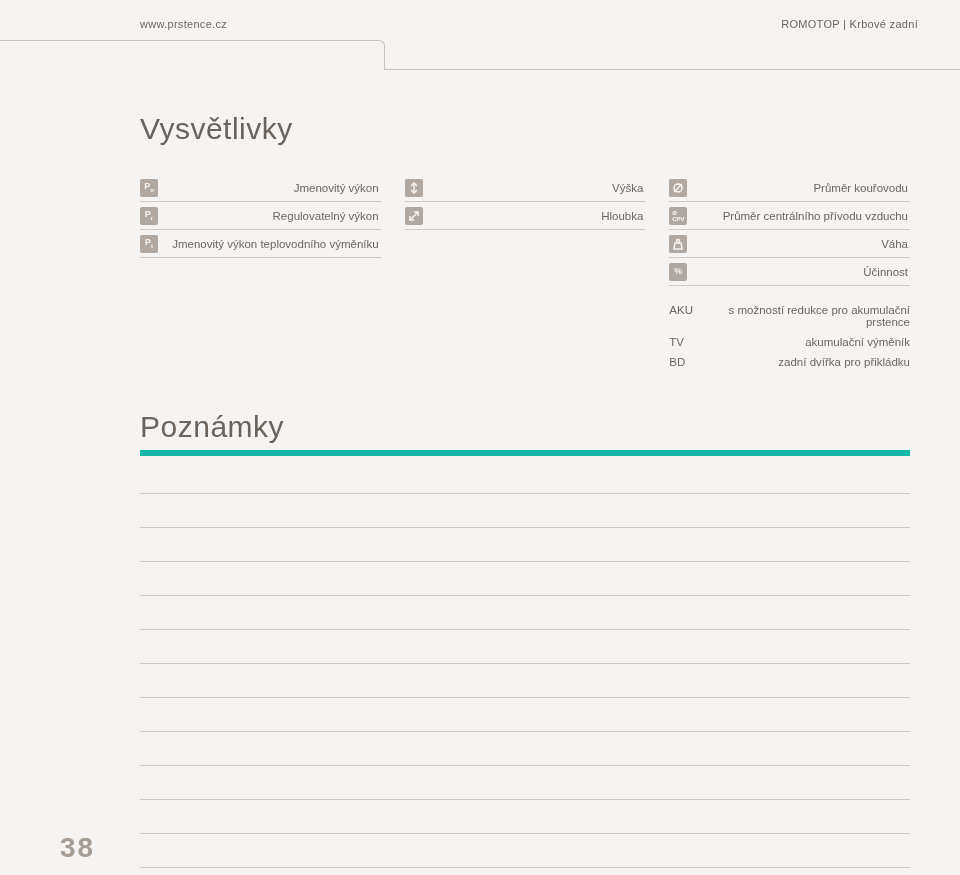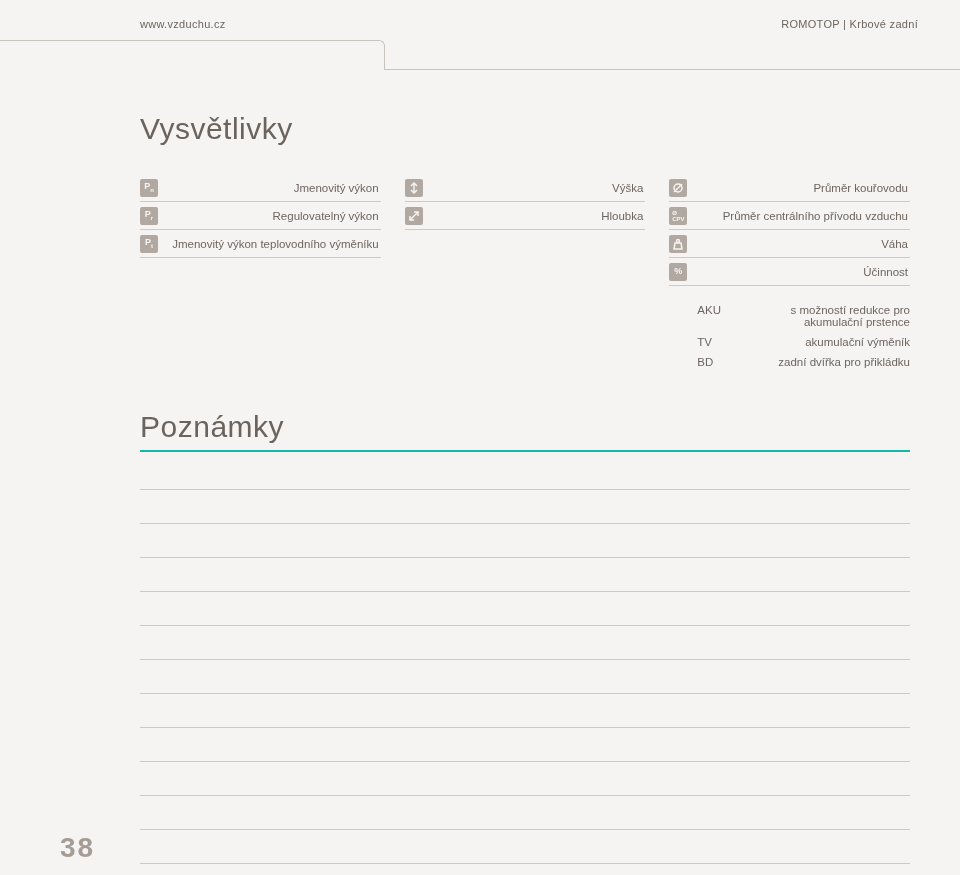--- a/index.html
+++ b/index.html
@@ -93,36 +93,35 @@
     margin-top: 18px;
   }
   .abbr-row {
     display: flex;
     margin-bottom: 8px;
   }
   .abbr-code {
     width: 50px;
     font-size: 11.5px;
     color: #6d6560;
-    margin-left: 28px;
   }
   .abbr-desc {
     flex: 1;
     font-size: 11.5px;
     color: #6d6560;
     text-align: right;
   }
   .notes-title {
     font-size: 30px;
     font-weight: 300;
     color: #6b635d;
     letter-spacing: .5px;
     margin-top: 34px;
     margin-bottom: 4px;
-    border-bottom: 2px solid #14b8a6;
+    border-bottom: 6px solid #14b8a6;
     padding-bottom: 6px;
   }
   .note-line {
     border-bottom: 1px solid #cfc9c3;
     height: 34px;
   }
   .page-num {
     position: absolute;
     left: 60px;
     bottom: 11px;
@@ -135,21 +134,21 @@
   .icon-svg path, .icon-svg line, .icon-svg circle, .icon-svg rect, .icon-svg polyline {
     stroke: #f6f4f2;
     stroke-width: 1.5;
     fill: none;
   }
 </style>
 </head>
 <body>
 
 <div class="header">
-  <div>www.vzduchu.cz</div>
+  <div>www.prstence.cz</div>
   <div class="header-right">ROMOTOP | Krbové zadní</div>
 </div>
 
 <div class="header-tabs">
   <div class="tab-long"></div>
   <div class="tab-baseline"></div>
 </div>
 
 <div class="content">
 

